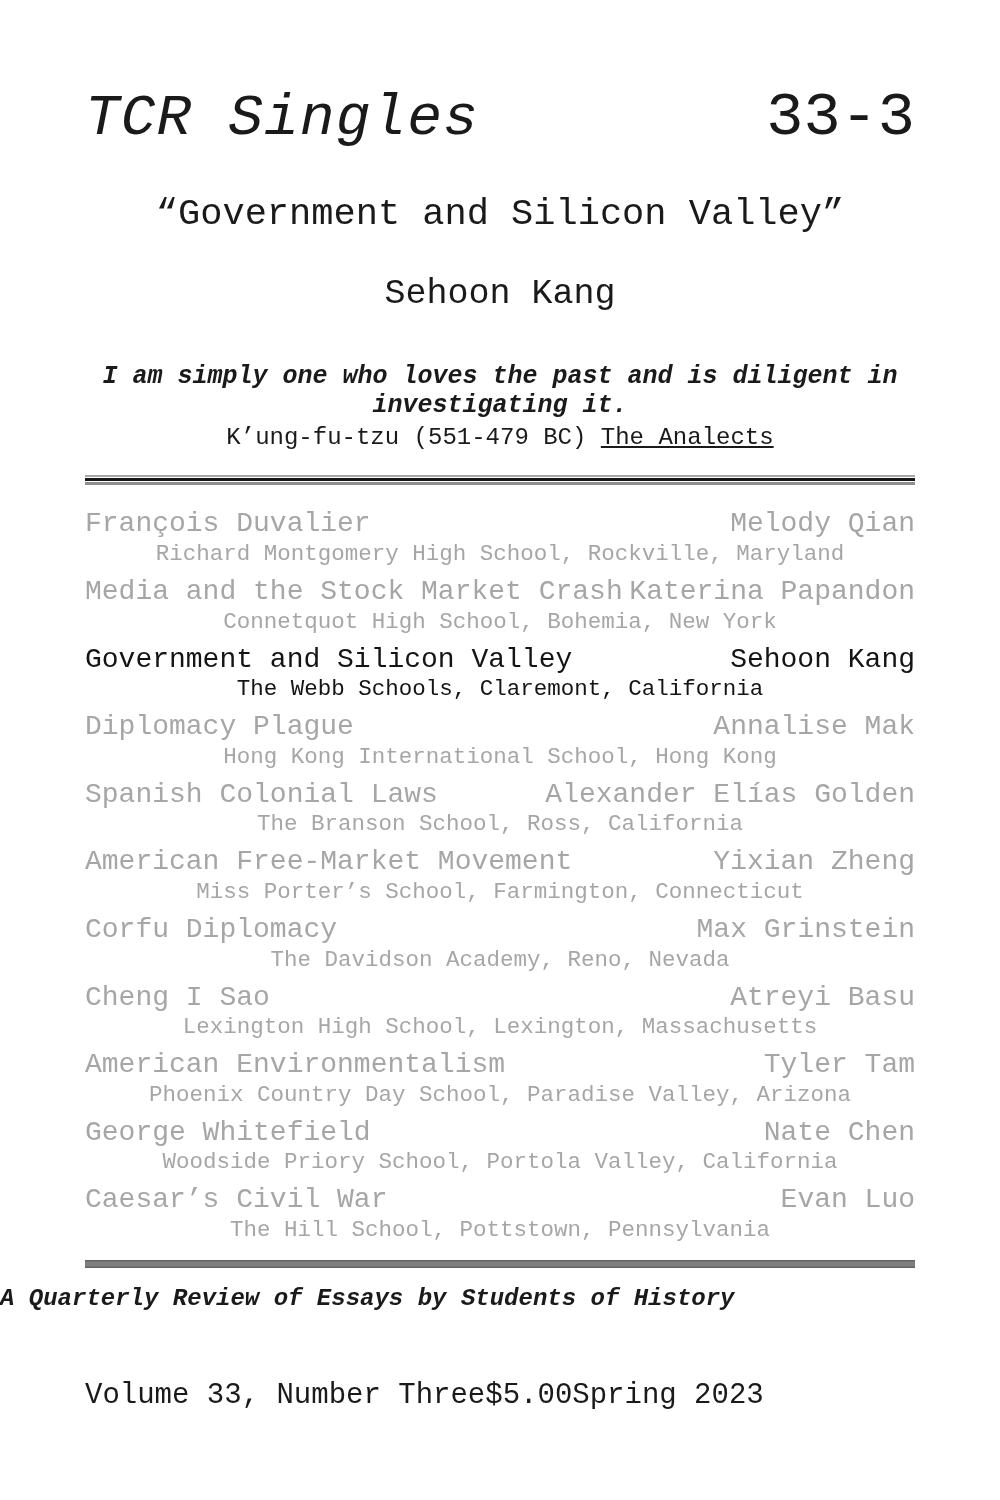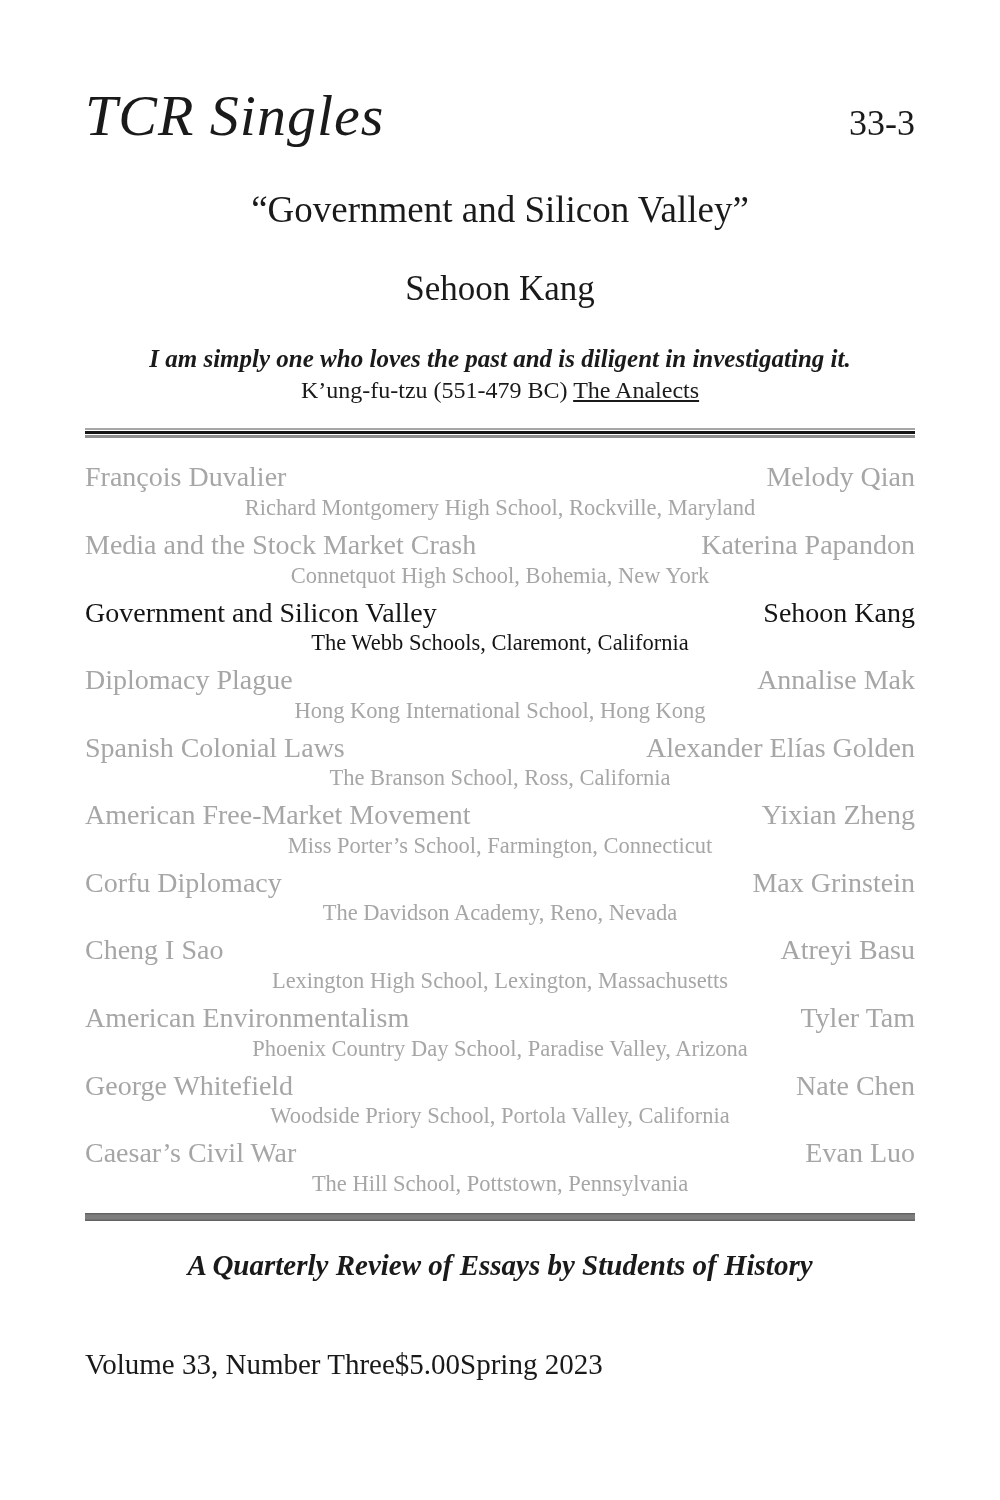--- a/index.html
+++ b/index.html
@@ -5,57 +5,57 @@
   html, body {
     margin: 0;
     padding: 0;
     background: #ffffff;
   }
   .page {
     position: relative;
     width: 1000px;
     height: 1500px;
     background: #ffffff;
-    font-family: Liberation Serif, serif;
+    font-family: Liberation Mono, monospace;
     color: #1a1a1a;
     overflow: hidden;
     box-sizing: border-box;
   }
   .masthead {
     display: flex;
     justify-content: space-between;
     align-items: baseline;
     padding: 84px 85px 0 85px;
   }
   .journal-title {
     font-style: italic;
     font-size: 58px;
     line-height: 1.1;
     letter-spacing: 1px;
   }
   .issue-number {
-    font-size: 36px;
+    font-size: 62px;
     line-height: 1.1;
   }
   .feature {
     text-align: center;
     margin-top: 42px;
   }
   .essay-title {
     font-size: 37px;
     line-height: 1.1;
   }
   .essay-author {
     font-size: 35px;
     margin-top: 40px;
     line-height: 1.1;
   }
   .epigraph {
     text-align: center;
-    margin-top: 36px;
+    margin-top: 50px;
   }
   .epigraph-quote {
     font-style: italic;
     font-weight: 600;
     font-size: 25px;
     line-height: 1.15;
   }
   .epigraph-attribution {
     font-size: 24px;
     margin-top: 3px;
@@ -89,25 +89,24 @@
     text-align: center;
     font-size: 22.5px;
     line-height: 1.2;
   }
   .bottom-rule {
     margin: 16px 85px 0 85px;
     height: 8px;
     background: linear-gradient(to bottom, #5d5d5d 0%, #7e7e7e 30%, #7e7e7e 70%, #5d5d5d 100%);
   }
   .tagline {
-    text-align: center;
     font-style: italic;
     font-weight: 600;
-    font-size: 29px;
-    margin-top: 28px;
+    font-size: 24px;
+    margin-top: 17px;
     line-height: 1.15;
   }
   .footer {
     display: flex;
     justify-content: flex-start;
     align-items: baseline;
     padding: 0 85px;
     margin-top: 66px;
     font-size: 29px;
   }

